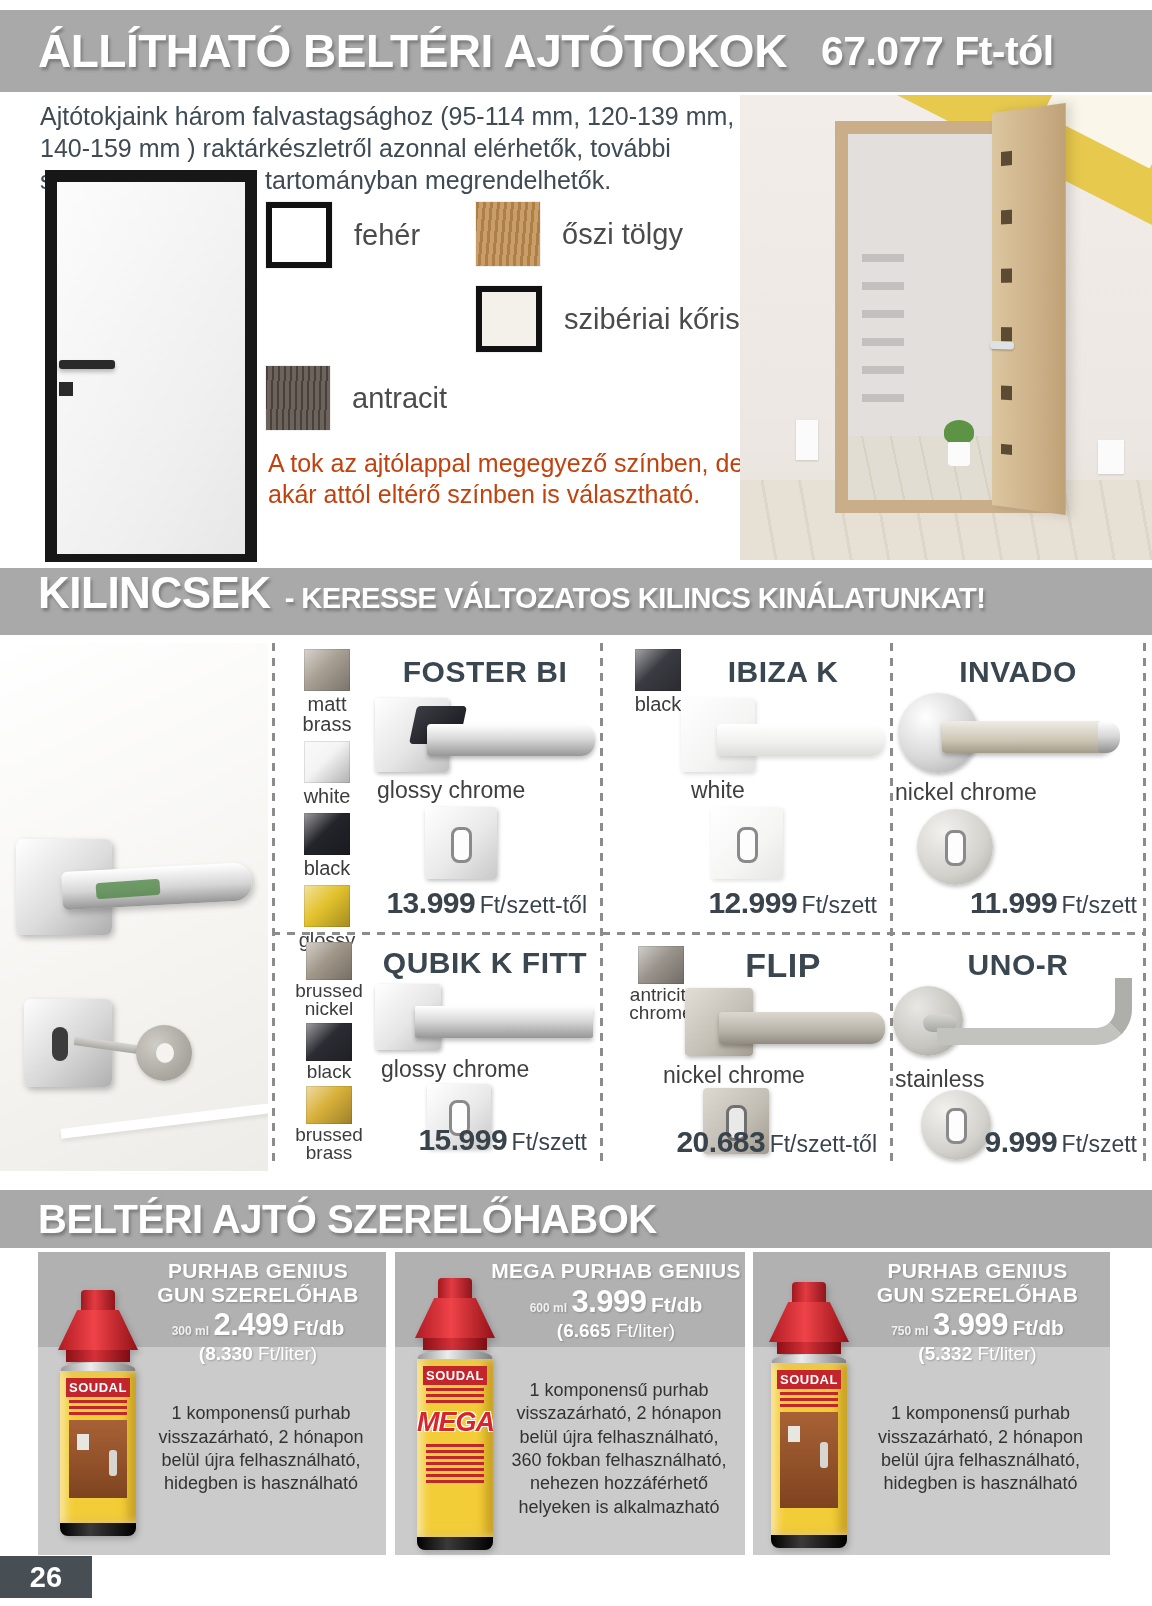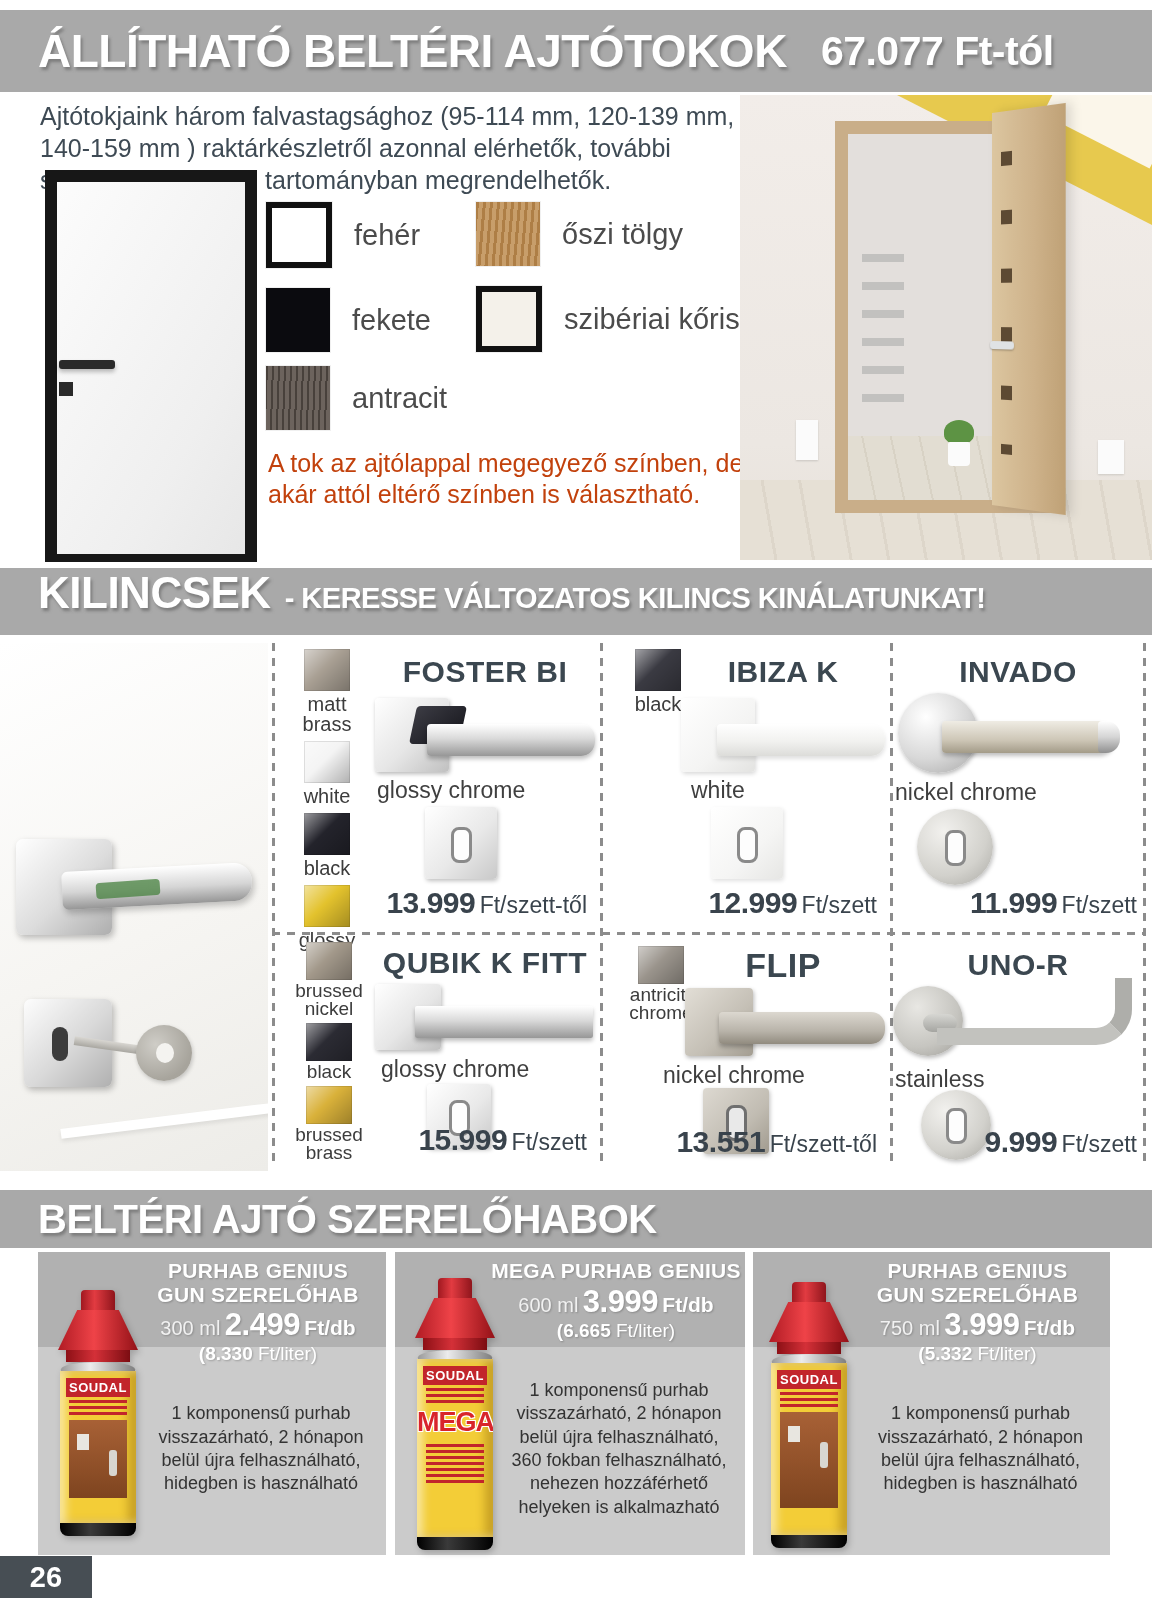--- a/index.html
+++ b/index.html
@@ -100,40 +100,40 @@
   .keyhole{position:absolute;width:15px;height:30px;border-radius:8px;background:#fdfdfd;border:3px solid #8a8a8a;}
   .keyhole.dark{background:#e9e9e9;border-color:#6f6f6f;}
 
   
   .fp-card{position:absolute;top:1252px;height:303px;background:#cbcbcb;}
   .fp-head-band{position:absolute;left:0;top:0;width:100%;height:95px;background:#b1b1b1;}
   .fp-head{position:absolute;left:96px;right:4px;top:7px;text-align:center;color:#ffffff;}
   .fp-t{font-size:21px;font-weight:bold;line-height:1.12;text-shadow:1px 1px 2px rgba(0,0,0,.22);letter-spacing:.3px;}
   .fp-t:empty{display:none;}
   .fp-priceline{margin-top:1px;white-space:nowrap;text-shadow:1px 1px 2px rgba(0,0,0,.22);}
-  .fp-size{font-size:20px;color:#f1f1f1;}
+  .fp-size{font-size:12px;color:#f1f1f1;font-weight:bold;}
   .fp-price{font-size:31px;font-weight:bold;letter-spacing:-.5px;}
   .fp-unit{font-size:21px;font-weight:bold;}
   .fp-liter{font-size:19px;font-weight:bold;text-shadow:1px 1px 2px rgba(0,0,0,.22);}
   .fp-liter .lt{font-weight:normal;}
   .fp-desc{position:absolute;left:108px;right:10px;top:95px;bottom:4px;display:flex;align-items:center;justify-content:center;}
   .fp-desc p{margin:0;font-size:18px;line-height:1.3;color:#333333;text-align:center;}
 
   .can{position:absolute;left:8px;top:38px;width:104px;height:248px;z-index:2;filter:drop-shadow(2px 3px 3px rgba(0,0,0,.2));}
   .can .cap-top{margin:0 auto;width:34px;height:20px;background:linear-gradient(90deg,#a01820,#e23b41 40%,#8f151c);border-radius:4px 4px 0 0;}
   .can .cap-flare{margin:0 auto;width:80px;height:40px;background:linear-gradient(90deg,#b01b24,#ef4348 45%,#931117);clip-path:polygon(24% 0,76% 0,100% 100%,0 100%);}
   .can .cap-collar{margin:0 auto;width:64px;height:12px;background:linear-gradient(90deg,#8d1016,#d43038 45%,#7c0d12);}
   .can .ring{margin:0 auto;width:74px;height:9px;background:linear-gradient(90deg,#9a9a9a,#ececec 40%,#7f7f7f);border-radius:50% 50% 0 0/80% 80% 0 0;}
   .can .body{margin:0 auto;width:76px;height:152px;background:#f3cd37;position:relative;overflow:hidden;box-shadow:inset 6px 0 8px rgba(255,255,255,.5),inset -8px 0 10px rgba(120,80,0,.35);}
   .can .brand{margin:7px auto 2px;width:64px;text-align:center;font-weight:bold;font-size:13px;color:#ffffff;background:#c2252b;padding:2px 0;letter-spacing:.5px;}
   .can .lines{height:16px;margin:3px 9px;background:repeating-linear-gradient(to bottom,#c2252b 0 3px,transparent 3px 6px);}
   .can .pic{margin:4px 9px 0;height:78px;background:linear-gradient(#a86136,#7e441f);position:relative;}
   .can .pic .fix1{position:absolute;left:8px;top:14px;width:12px;height:16px;background:#e8e6e0;}
   .can .pic .fix2{position:absolute;right:10px;top:30px;width:8px;height:26px;background:#d8d6d0;border-radius:3px;}
-  .can .mega-text{font-size:27px;font-weight:bold;color:#d8252b;text-align:center;letter-spacing:-1px;text-shadow:1px 1px 0 #ffffff,-1px -1px 0 #ffffff,1px -1px 0 #ffffff,-1px 1px 0 #ffffff;}
+  .can .mega-text{font-size:27px;font-weight:bold;color:#d8252b;text-align:center;letter-spacing:-1px;text-shadow:1px 1px 0 #ffffff,-1px -1px 0 #ffffff,1px -1px 0 #ffffff,-1px 1px 0 #ffffff;font-style:italic;}
   .can .bottom{margin:0 auto;width:76px;height:13px;background:linear-gradient(90deg,#000000,#3a3a3a 40%,#000000);border-radius:0 0 8px 8px;}
   .can.mega{top:26px;height:272px;}
   .can.mega .body{height:178px;}
 
   #page-num{position:absolute;left:0;top:1556px;width:92px;height:42px;background:#474e54;color:#ffffff;font-size:29px;font-weight:bold;display:flex;align-items:center;justify-content:center;}
 </style>
 </head>
 <body>
 
 <div id="page">
@@ -151,24 +151,20 @@
     <div class="lock"></div>
   </div>
 
   <div class="door-sw-group" style="left:266px;top:202px;">
     <div class="door-sw bordered" style="background-color: rgb(255, 255, 255);"></div>
     <div class="door-sw-label">fehér</div>
   </div>
   <div class="door-sw-group" style="left:476px;top:202px;">
     <div class="door-sw wood" style="background-color: rgb(192, 145, 86);"></div>
     <div class="door-sw-label">őszi tölgy</div>
-  </div>
-  <div class="door-sw-group" style="left:266px;top:288px;">
-    <div class="door-sw" style="background-color: rgb(11, 11, 15);"></div>
-    <div class="door-sw-label">fekete</div>
   </div>
   <div class="door-sw-group" style="left:476px;top:286px;">
     <div class="door-sw bordered" style="background-color: rgb(244, 241, 234);"></div>
     <div class="door-sw-label">szibériai kőris</div>
   </div>
   <div class="door-sw-group" style="left:266px;top:366px;">
     <div class="door-sw grain" style="background-color: rgb(96, 86, 79);"></div>
     <div class="door-sw-label">antracit</div>
   </div>
 
@@ -312,21 +308,21 @@
     <div class="h-title" style="left:90px;width:180px;top:8px;font-size:34px;">FLIP</div>
     <div class="art" style="left:82px;top:50px;width:200px;height:70px;">
       <div class="rosette-sq nickel" style="left:0;top:0;width:68px;height:68px;"></div>
       <div class="lever nickel" style="left:34px;top:24px;width:166px;"></div>
     </div>
     <div class="h-finish" style="left:60px;top:124px;">nickel chrome</div>
     <div class="esc-sq nickel" style="left:100px;top:150px;width:66px;height:66px;">
       <div class="keyhole dark" style="left:23px;top:17px;"></div>
     </div>
     <div class="h-price" style="right:10px;bottom:6px;">
-      <b>13.551</b>
+      <b>20.683</b>
       <span>Ft/szett-től</span>
     </div>
   </div>
 
   <div class="cell" style="left:893px;top:938px;width:250px;height:227px;">
     <div class="h-title" style="left:0;width:250px;top:10px;">UNO-R</div>
     <div class="art" style="left:0;top:48px;width:250px;height:78px;">
       <div class="rosette-rd steel" style="left:0;top:0;width:70px;height:70px;"></div>
       <div class="uno-neck" style="left:30px;top:28px;"></div>
       <div class="uno-tube" style="left:44px;top:-8px;"></div>

